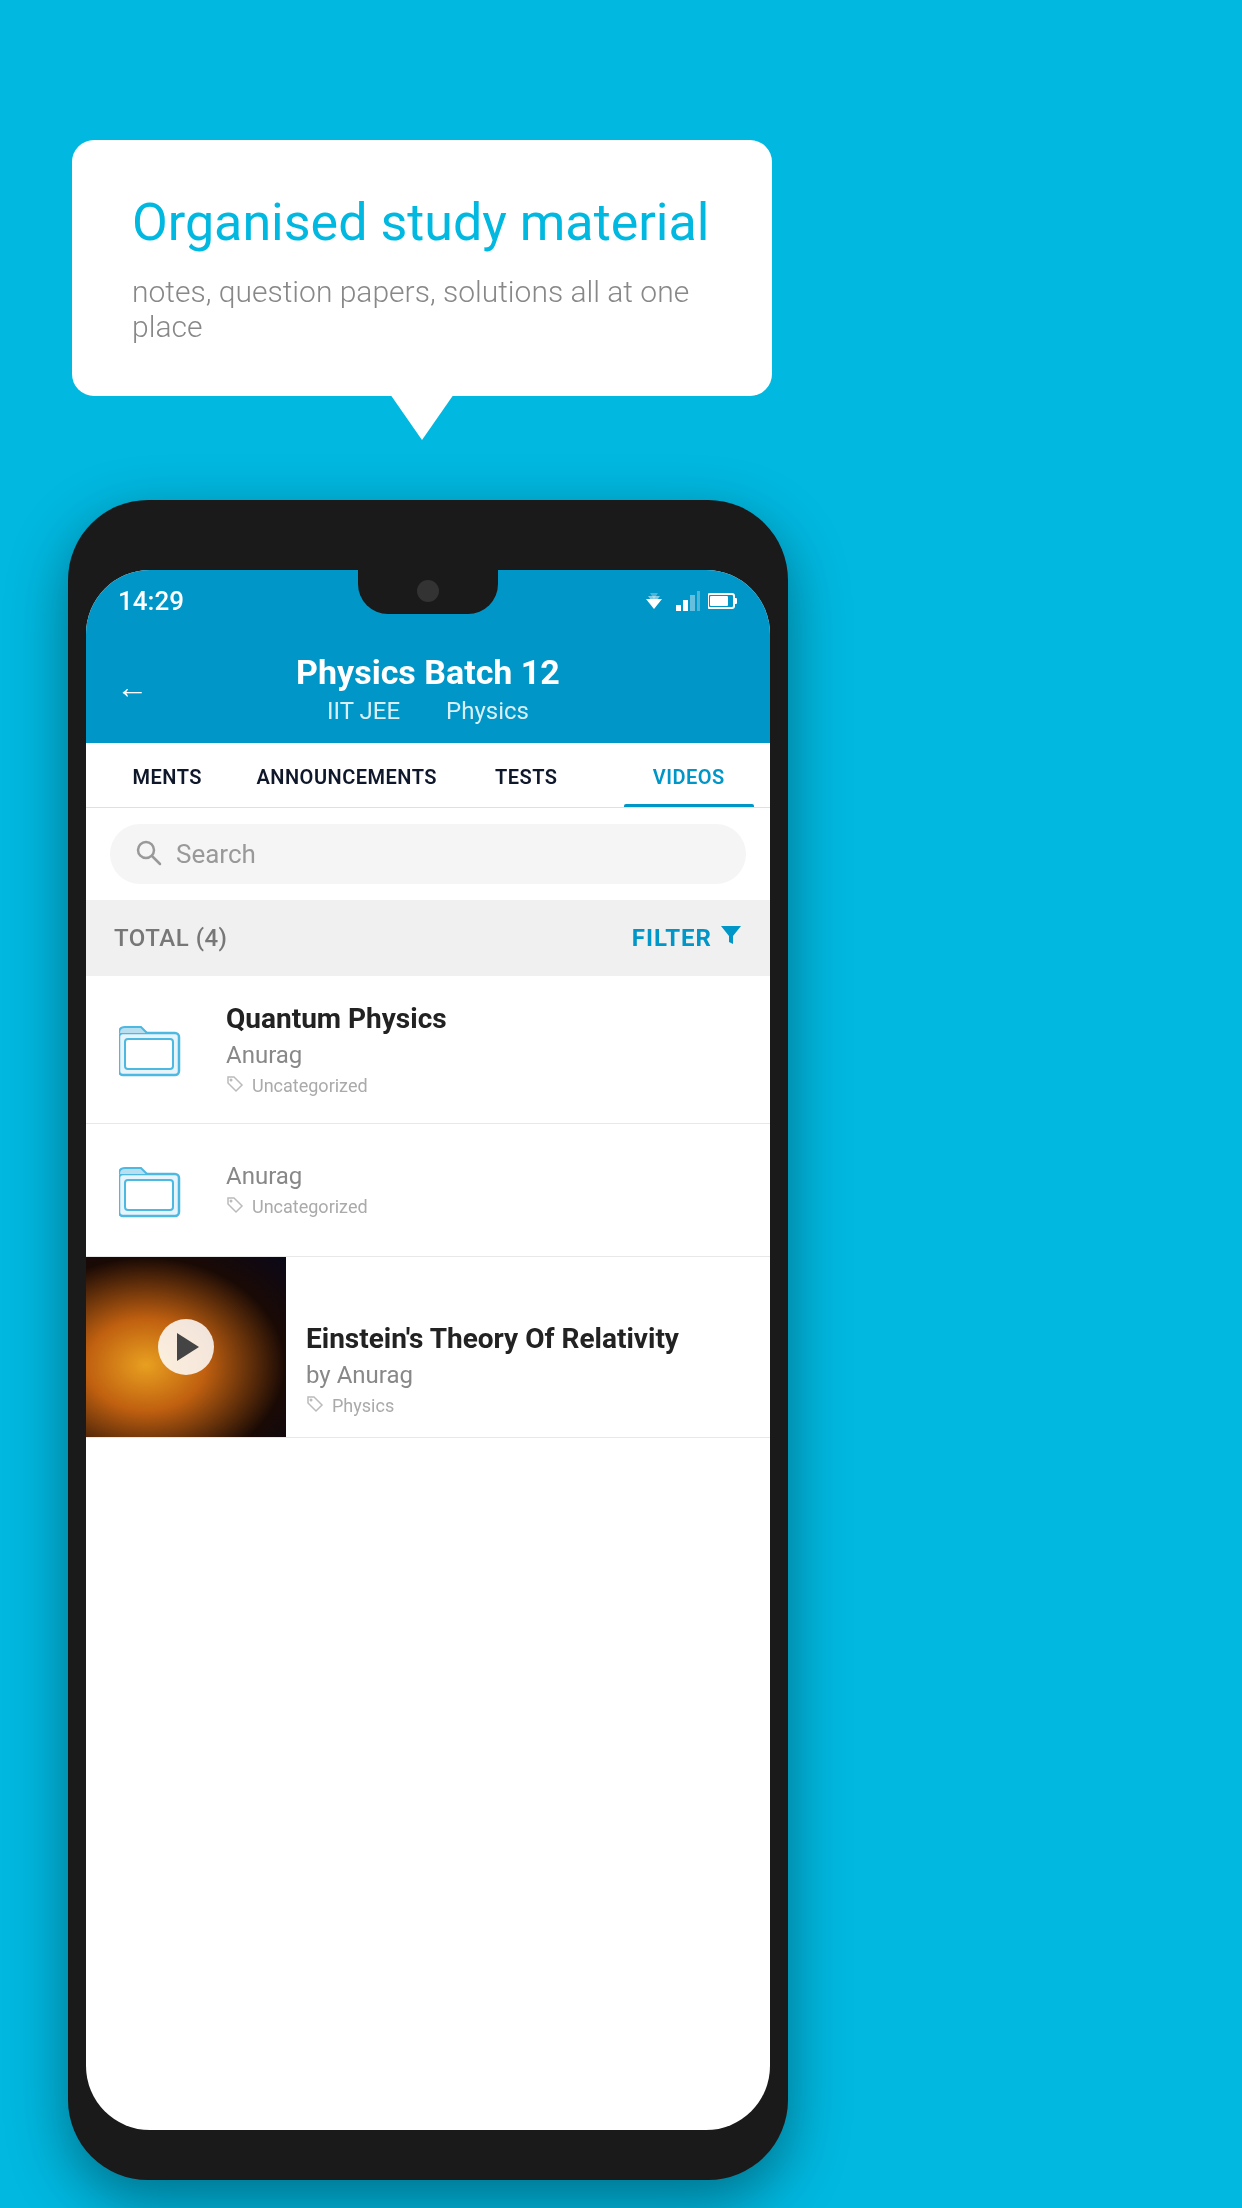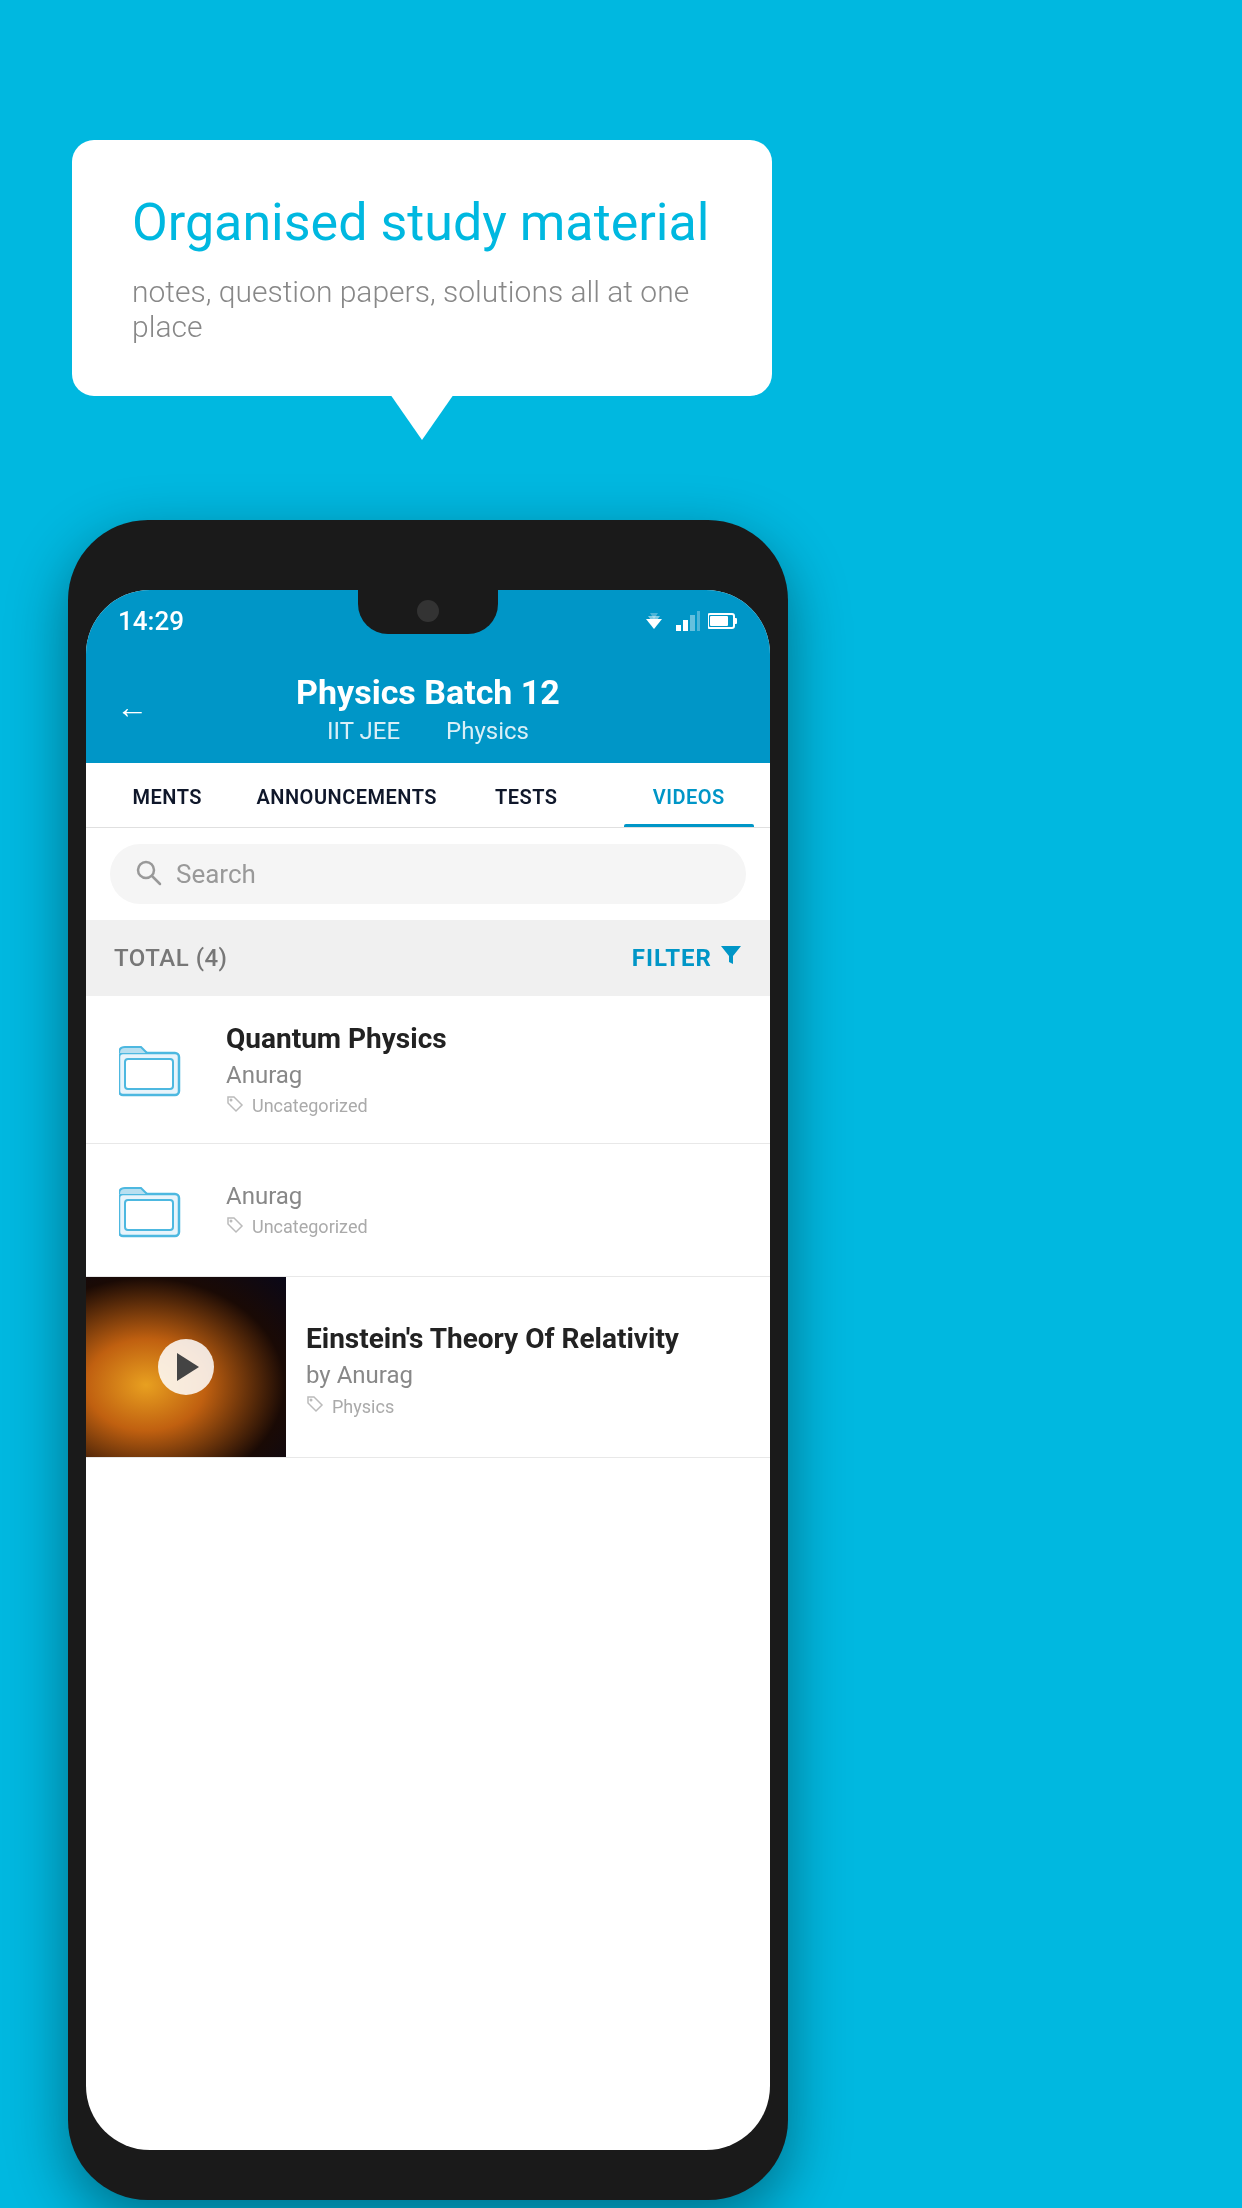--- a/index.html
+++ b/index.html
@@ -51,21 +51,21 @@
 
     .speech-bubble-subtitle {
       color: #888;
       font-size: 30px;
       font-weight: 300;
     }
 
     
     .phone-wrapper {
       position: absolute;
-      top: 520px;
+      top: 500px;
       left: 68px;
       width: 764px;
       height: 1680px;
     }
 
     .phone-outer {
       width: 720px;
       height: 1680px;
       background: #1a1a1a;
       border-radius: 80px;
@@ -307,21 +307,21 @@
       display: flex;
       align-items: center;
       gap: 8px;
       font-size: 18px;
       color: #aaa;
     }
 
     
     .video-item-thumb {
       display: flex;
-      align-items: center;
+      align-items: flex-end;
       padding: 0 0 0 0;
       border-bottom: 1px solid #e8e8e8;
       gap: 0;
     }
 
     .thumb-image {
       width: 200px;
       height: 180px;
       background: #1a1a1a;
       flex-shrink: 0;

